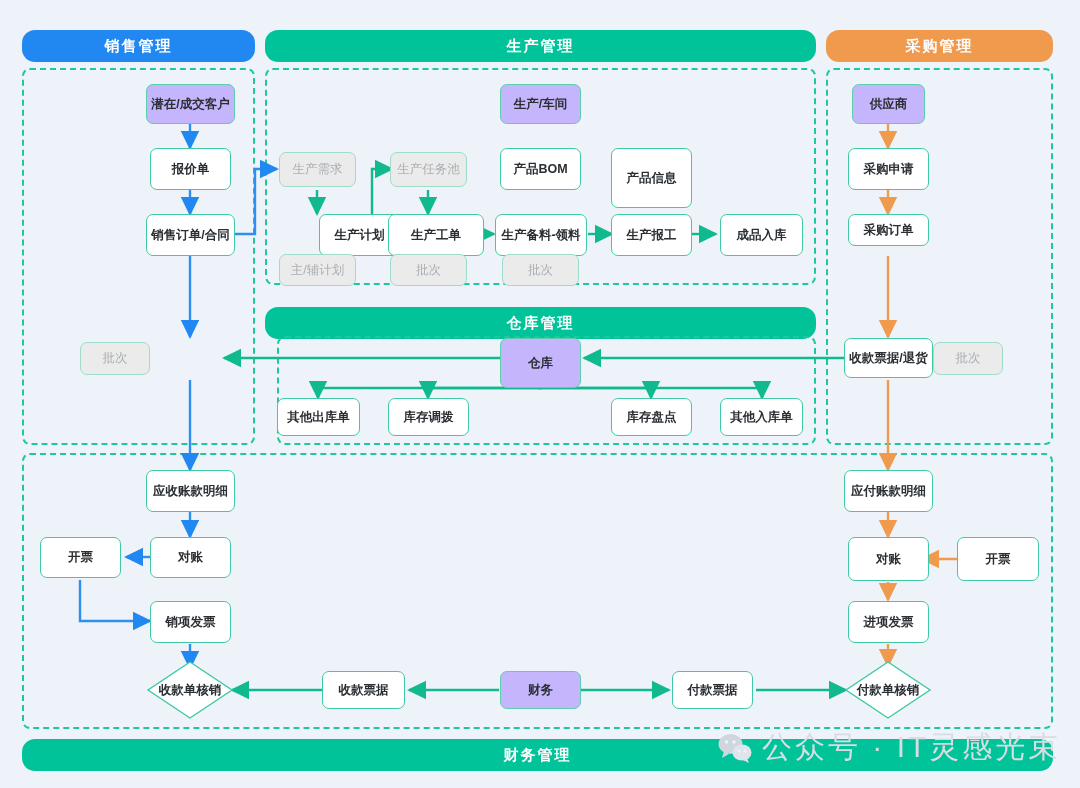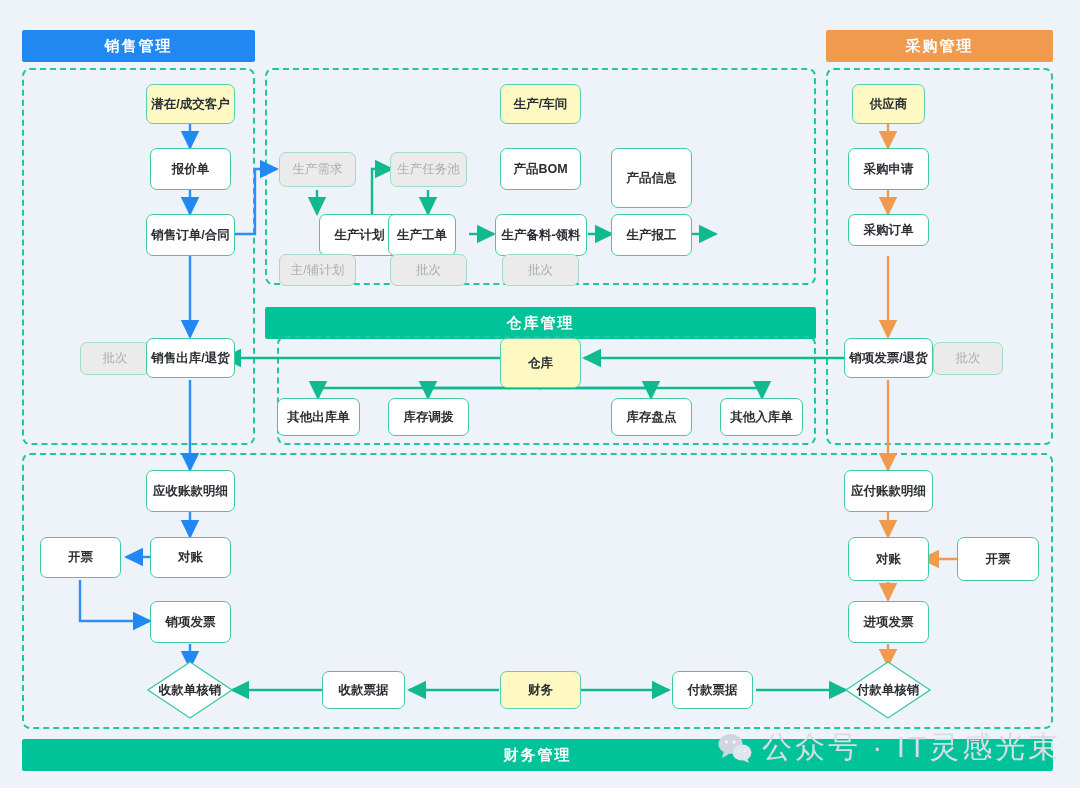--- a/index.html
+++ b/index.html
@@ -8,21 +8,21 @@
     background:#eef3fa;
     font-family:"Liberation Sans","DejaVu Sans",sans-serif;
     overflow:hidden;
   }
   #stage{position:relative;width:1080px;height:788px;}
 
   
   .hdr{
     position:absolute;
     display:flex;align-items:center;justify-content:center;
-    border-radius:2px;
+    border-radius:13px;
     color:#ffffff;
     font-size:15px;font-weight:bold;letter-spacing:2px;
     box-sizing:border-box;
   }
   .hdr-blue{background:#2188f2;}
   .hdr-green{background:#00c39a;}
   .hdr-orange{background:#ef9a4d;}
 
   
   .dgroup{
@@ -41,21 +41,21 @@
     text-align:center;
     border:1.4px solid #3fc9a4;
     border-radius:7px;
     background:#ffffff;
     color:#2b2f33;
     font-size:12.5px;
     font-weight:bold;
     line-height:1.15;
     z-index:4;
   }
-  .node.mint{background:#fef9c3;border-color:#5ccfb0;font-weight:bold;}
+  .node.mint{background:#c4b5fd;border-color:#5ccfb0;font-weight:bold;}
   .node.ghost{
     background:#ebebeb;border:1.4px solid #9fdcca;
     color:#a9aeb2;font-weight:normal;
   }
   .node.diamond{
     border:none;background:transparent;
     font-weight:bold;z-index:5;
   }
   .node.diamond .dlabel{position:relative;z-index:2;}
 
@@ -151,20 +151,23 @@
 
     <g>
       <polygon points="190,662 232,690 190,718 148,690" fill="#ffffff" stroke="#3fc9a4" stroke-width="1.4"></polygon>
       <polygon points="888,662 930,690 888,718 846,690" fill="#ffffff" stroke="#3fc9a4" stroke-width="1.4"></polygon>
     </g>
   </svg>
 
   <div class="hdr hdr-blue" style="left:22px;top:30px;width:233px;height:32px;">
     <span>销售管理</span>
   </div>
+  <div class="hdr hdr-green" style="left:265px;top:30px;width:551px;height:32px;">
+    <span>生产管理</span>
+  </div>
   <div class="hdr hdr-orange" style="left:826px;top:30px;width:227px;height:32px;">
     <span>采购管理</span>
   </div>
   <div class="hdr hdr-green" style="left:265px;top:295px;width:551px;height:32px;margin-top:12px;">
     <span>仓库管理</span>
   </div>
   <div class="hdr hdr-green" style="left:22px;top:739px;width:1031px;height:32px;">
     <span>财务管理</span>
   </div>
 
@@ -179,23 +182,20 @@
   </div>
   <div class="node" style="left:150px;top:148px;width:81px;height:42px;align-items:center;">
     <span>报价单</span>
   </div>
   <div class="node" style="left:146px;top:214px;width:89px;height:42px;">
     <span>销售订单/合同</span>
   </div>
   <div class="node ghost" style="left:80px;top:342px;width:70px;height:33px;">
     <span>批次</span>
   </div>
-  <div class="node" style="left:146px;top:338px;width:89px;height:40px;">
-    <span>销售出库/退货</span>
-  </div>
 
   <div class="node mint" style="left:500px;top:84px;width:81px;height:40px;">
     <span>生产/车间</span>
   </div>
 
   <div class="node ghost" style="left:279px;top:152px;width:77px;height:35px;">
     <span>生产需求</span>
   </div>
   <div class="node ghost" style="left:390px;top:152px;width:77px;height:35px;">
     <span>生产任务池</span>
@@ -203,29 +203,32 @@
   <div class="node" style="left:500px;top:148px;width:81px;height:42px;">
     <span>产品BOM</span>
   </div>
   <div class="node" style="left:611px;top:148px;width:81px;height:60px;">
     <span>产品信息</span>
   </div>
 
   <div class="node" style="left:277px;top:214px;width:81px;height:42px;margin-left:42px;">
     <span>生产计划</span>
   </div>
-  <div class="node" style="left:388px;top:214px;width:68px;height:42px;">
+  <div class="node" style="left:388px;top:214px;width:96px;height:42px;">
     <span>生产工单</span>
   </div>
   <div class="node" style="left:495px;top:214px;width:92px;height:42px;">
     <span>生产备料-领料</span>
   </div>
   <div class="node" style="left:611px;top:214px;width:81px;height:42px;">
     <span>生产报工</span>
   </div>
+  <div class="node" style="left:720px;top:214px;width:83px;height:42px;">
+    <span>成品入库</span>
+  </div>
 
   <div class="node ghost" style="left:279px;top:254px;width:77px;height:32px;">
     <span>主/辅计划</span>
   </div>
   <div class="node ghost" style="left:390px;top:254px;width:77px;height:32px;">
     <span>批次</span>
   </div>
   <div class="node ghost" style="left:502px;top:254px;width:77px;height:32px;">
     <span>批次</span>
   </div>
@@ -249,21 +252,21 @@
   <div class="node mint" style="left:852px;top:84px;width:73px;height:40px;">
     <span>供应商</span>
   </div>
   <div class="node" style="left:848px;top:148px;width:81px;height:42px;">
     <span>采购申请</span>
   </div>
   <div class="node" style="left:848px;top:214px;width:81px;height:32px;">
     <span>采购订单</span>
   </div>
   <div class="node" style="left:844px;top:338px;width:89px;height:40px;">
-    <span>销项发票/退货</span>
+    <span>收款票据/退货</span>
   </div>
   <div class="node ghost" style="left:933px;top:342px;width:70px;height:33px;">
     <span>批次</span>
   </div>
 
   <div class="node" style="left:146px;top:470px;width:89px;height:42px;">
     <span>应收账款明细</span>
   </div>
   <div class="node" style="left:150px;top:537px;width:81px;height:41px;">
     <span>对账</span>

